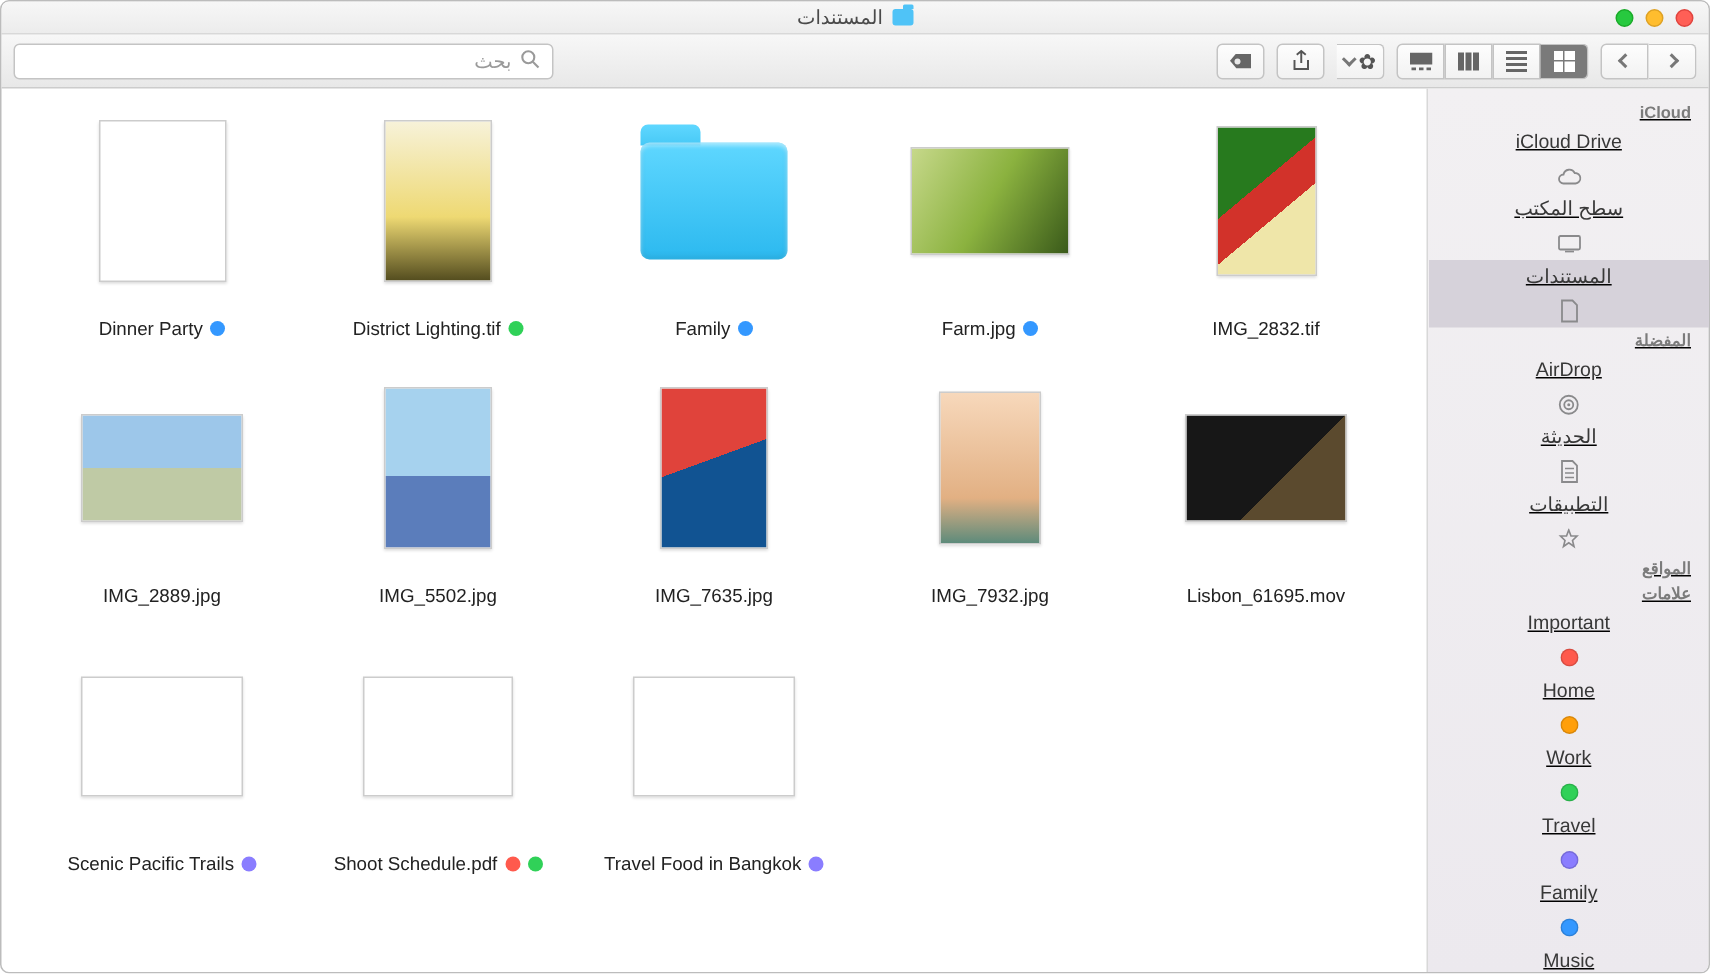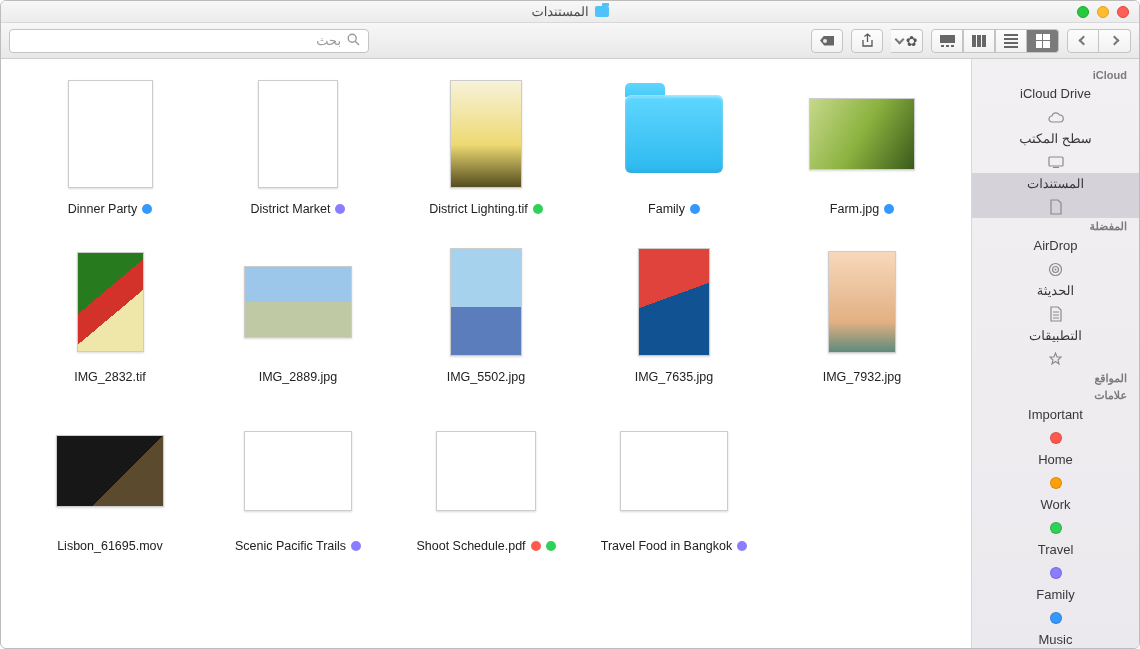--- a/index.html
+++ b/index.html
@@ -17,33 +17,33 @@
 .toolbar { height: 36px; background: linear-gradient(#f7f7f7,#e8e8e8); border-bottom:1px solid #ccc; display:flex; align-items:center; padding:0 8px; gap:8px; }
 .btn-group { display:flex; }
 .tbtn { height:24px; min-width:32px; background:linear-gradient(#fdfdfd,#f2f2f2); border:1px solid #c4c4c4; display:flex; align-items:center; justify-content:center; font-size:12px; color:#555; }
 .tbtn:first-child { border-radius:4px 0 0 4px; }
 .tbtn:last-child { border-radius:0 4px 4px 0; border-left:none; }
 .tbtn.single { border-radius:4px; }
 .tbtn.active { background:#7a7a7a; color:#fff; }
 .spacer { flex:1; }
 .search { height:24px; width:360px; border:1px solid #c4c4c4; border-radius:4px; background:#fff; display:flex; align-items:center; justify-content:flex-end; padding:0 8px; color:#9a9a9a; font-size:13px; gap:6px; }
 .body { flex:1; display:flex; overflow:hidden; }
-.sidebar { width:168px; background:linear-gradient(#f2f0f2,#ece9ee); border-left:1px solid #d8d8d8; padding:8px 0; font-size:13px; direction:rtl; overflow-y:auto; }
+.sidebar { width:188px; background:linear-gradient(#f2f0f2,#ece9ee); border-left:1px solid #d8d8d8; padding:8px 0; font-size:13px; direction:rtl; overflow-y:auto;text-decoration:underline; }
 .sb-header { color:#7b7b7b; font-size:11px; font-weight:600; padding:2px 12px; text-align:right; }
 .sb-item { display:flex; align-items:center; gap:8px; padding:3px 12px; color:#383838; cursor:default;flex-direction:column; }
 .sb-item.selected { background:#d6d2da; }
 .sb-icon { width:16px; height:16px; color:#8a8a8c; display:flex; align-items:center; justify-content:center; font-size:14px; }
 .tag-dot { width:12px; height:12px; border-radius:50%; border:1px solid rgba(0,0,0,.15); }
 .content { flex:1; overflow:auto; padding:20px 20px; }
 .grid { display:grid; grid-template-columns: repeat(5, 1fr); gap:30px 10px; }
 .item { display:flex; flex-direction:column; align-items:center; text-align:center; }
 .thumb { width:110px; height:110px; display:flex; align-items:center; justify-content:center; position:relative; }
 .thumb .img { border:1px solid #ccc; box-shadow:0 1px 2px rgba(0,0,0,.15); }
 .thumb .doc { background:#fff; border:1px solid #ccc; box-shadow:0 1px 2px rgba(0,0,0,.15); }
-.label { font-size:12.5px; color:#222; margin-top:12px; line-height:1.3; display:flex; align-items:center; justify-content:center; gap:5px; flex-wrap:wrap; max-width:150px; }
+.label { font-size:12.5px; color:#222; margin-top:22px; line-height:1.3; display:flex; align-items:center; justify-content:center; gap:5px; flex-wrap:wrap; max-width:150px; }
 .label .txt { text-align:center; }
 .tag-sm { width:10px; height:10px; border-radius:50%; display:inline-block; }
 .folder-thumb { width:98px; height:78px; background:linear-gradient(#5fd7ff,#2cb9ef); border-radius:6px; position:relative; }
 .folder-thumb:before { content:""; position:absolute; top:-12px; left:0; width:40px; height:14px; background:linear-gradient(#5fd7ff,#47c9f6); border-radius:5px 5px 0 0; }
 .folder-thumb:after { content:""; position:absolute; inset:0; border-radius:6px; box-shadow:inset 0 2px 3px rgba(255,255,255,.5), inset 0 -2px 4px rgba(0,0,0,.08); }
 
 .timg { background:#888; }
 .t0 { background:linear-gradient(120deg,#c6d88a,#8bb23f,#3a5a1a); }
 .t2 { background:linear-gradient(#f7f2d9,#eed973 60%,#544d1f); }
 .t3 { background:linear-gradient(#fff,#e8f0be 40%,#d9e66e); }
@@ -165,29 +165,20 @@
             <div class="thumb">
               <div class="doc timg t4" style="width:85px;height:108px"></div>
             </div>
             <div class="label">
               <span class="txt">Dinner Party</span>
               <span class="tag-sm" style="background: rgb(52, 152, 255);"></span>
             </div>
           </div>
           <div class="item">
             <div class="thumb">
-              <div class="doc timg t3" style="width:80px;height:108px"></div>
-            </div>
-            <div class="label">
-              <span class="txt">District Market</span>
-              <span class="tag-sm" style="background: rgb(138, 125, 255);"></span>
-            </div>
-          </div>
-          <div class="item">
-            <div class="thumb">
               <div class="img timg t2" style="width:72px;height:108px"></div>
             </div>
             <div class="label">
               <span class="txt">District Lighting.tif</span>
               <span class="tag-sm" style="background: rgb(48, 209, 88);"></span>
             </div>
           </div>
           <div class="item">
             <div class="thumb">
               <div class="folder-thumb"></div>

